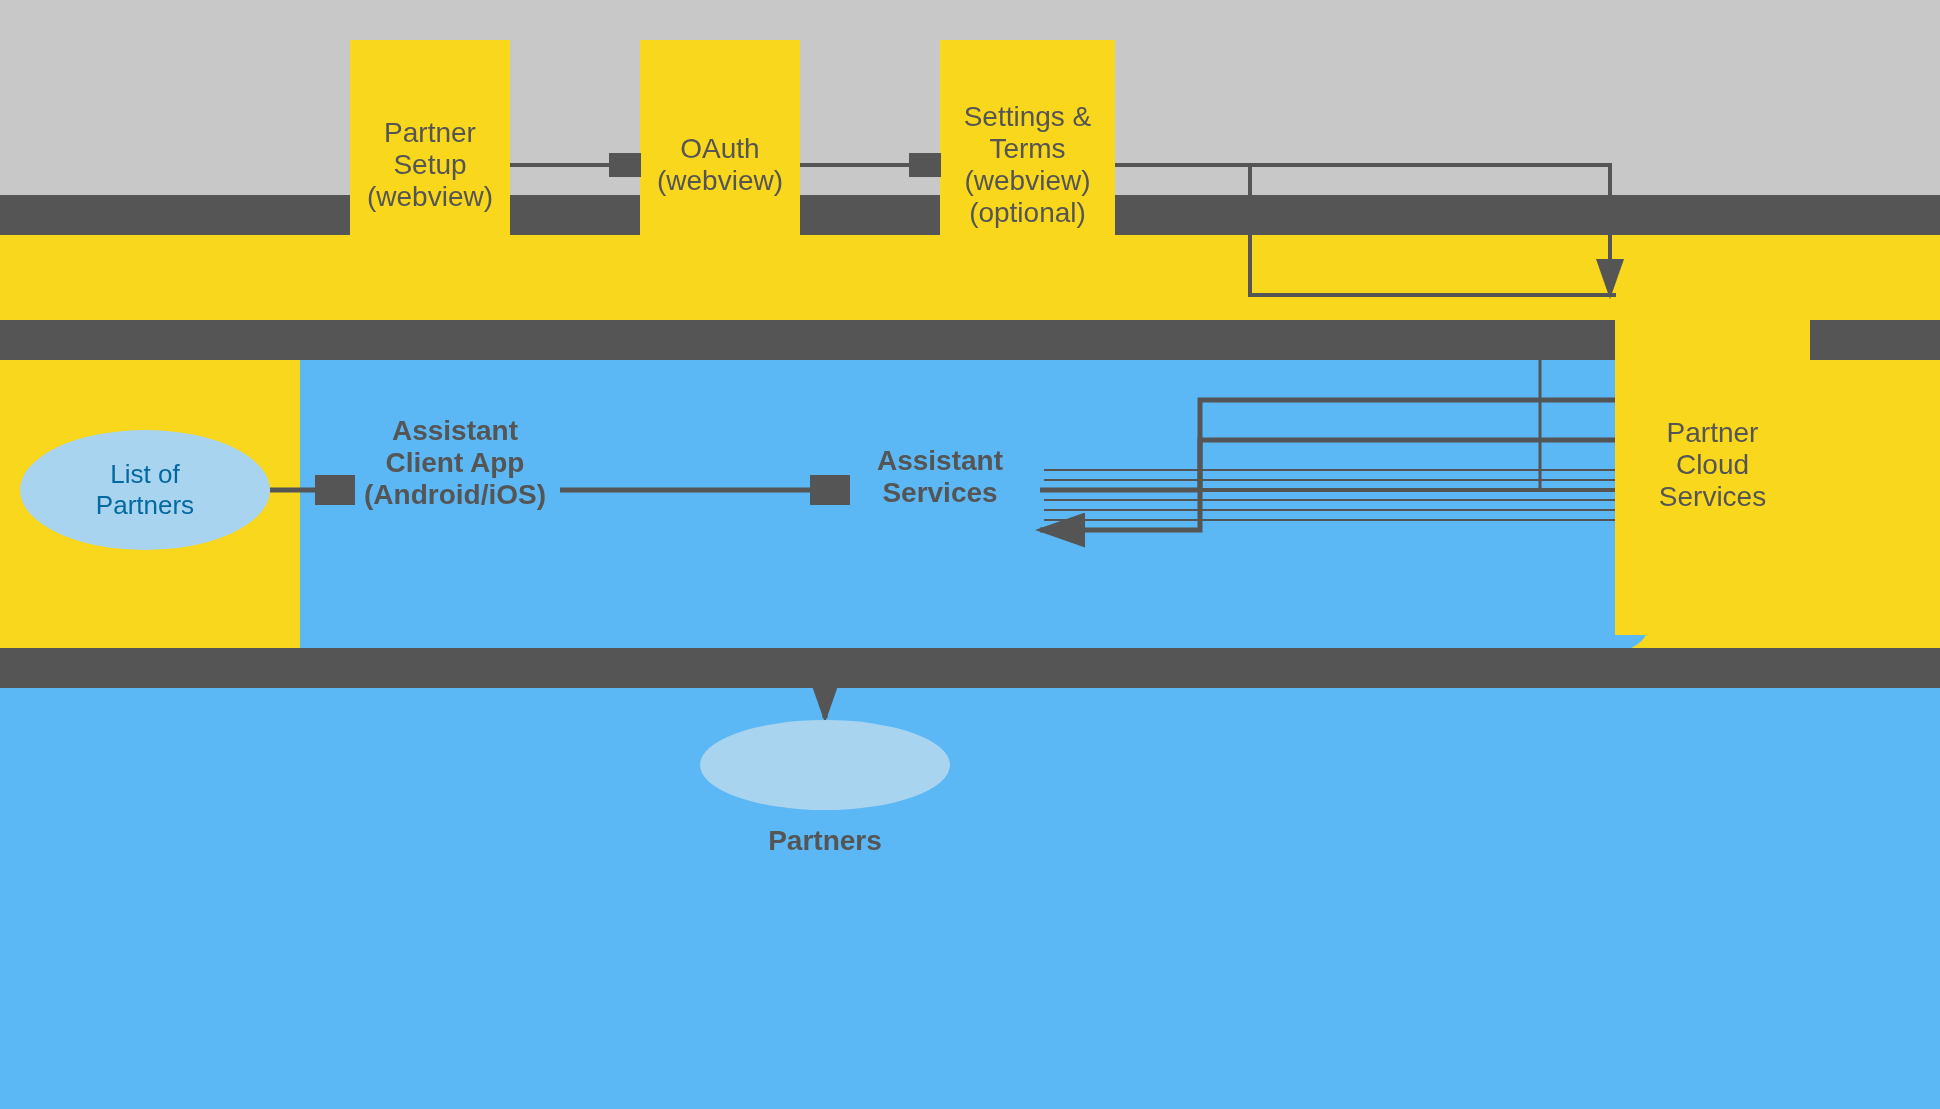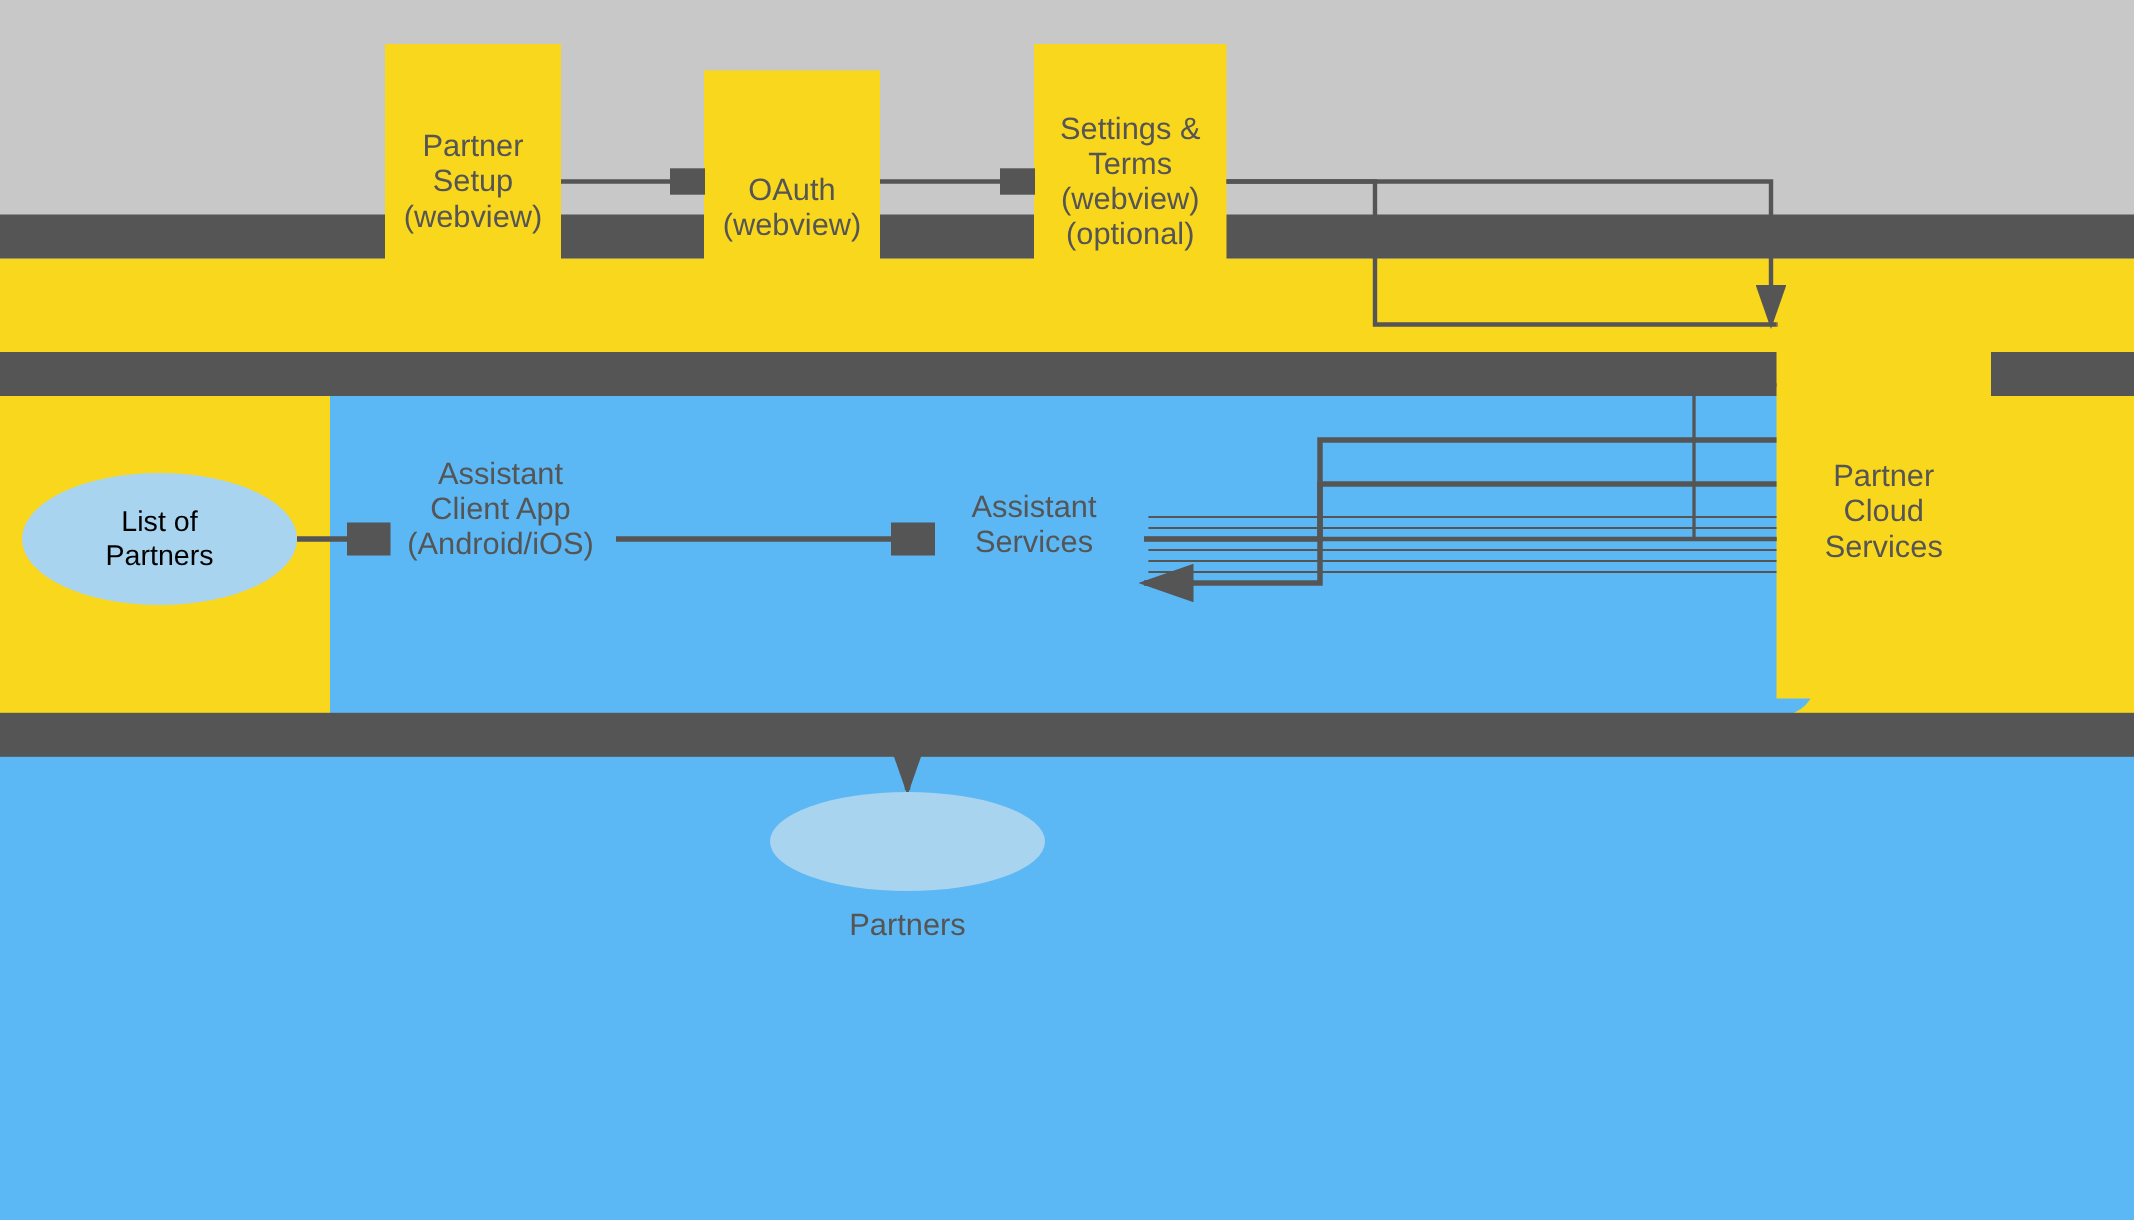--- a/index.html
+++ b/index.html
@@ -105,21 +105,20 @@
       left: 350px;
       width: 160px;
       height: 250px;
     }
 
     .box-oauth {
       top: 40px;
       left: 640px;
       width: 160px;
       height: 250px;
-      margin-top: 24px;
     }
 
     .box-settings {
       top: 40px;
       left: 940px;
       width: 175px;
       height: 250px;
     }
 
     .box-partner-cloud {
@@ -156,21 +155,21 @@
       left: 700px;
       width: 250px;
       height: 90px;
     }
 
     
     .text-label {
       position: absolute;
       font-size: 28px;
       color: #555;
-      font-weight: 400;
+      font-weight: 700;
       z-index: 25;
       text-align: center;
     }
 
     .label-assistant-client {
       top: 415px;
       left: 355px;
       width: 200px;
     }
 
@@ -240,21 +239,21 @@
 (optional)</span>
 </div>
 
 <div class="yellow-box box-partner-cloud">
   <span style="white-space:pre-line;">Partner
 Cloud
 Services</span>
 </div>
 
 <div class="ellipse ellipse-partners">
-  <span style="white-space:pre-line; font-size:26px; color:#000000;">List of
+  <span style="white-space:pre-line; font-size:26px; color:#0369a1;">List of
 Partners</span>
 </div>
 
 <div class="ellipse ellipse-homegraph">
 </div>
 
 <div class="text-label label-assistant-client">
   <span style="white-space:pre-line;">Assistant
 Client App
 (Android/iOS)</span>

